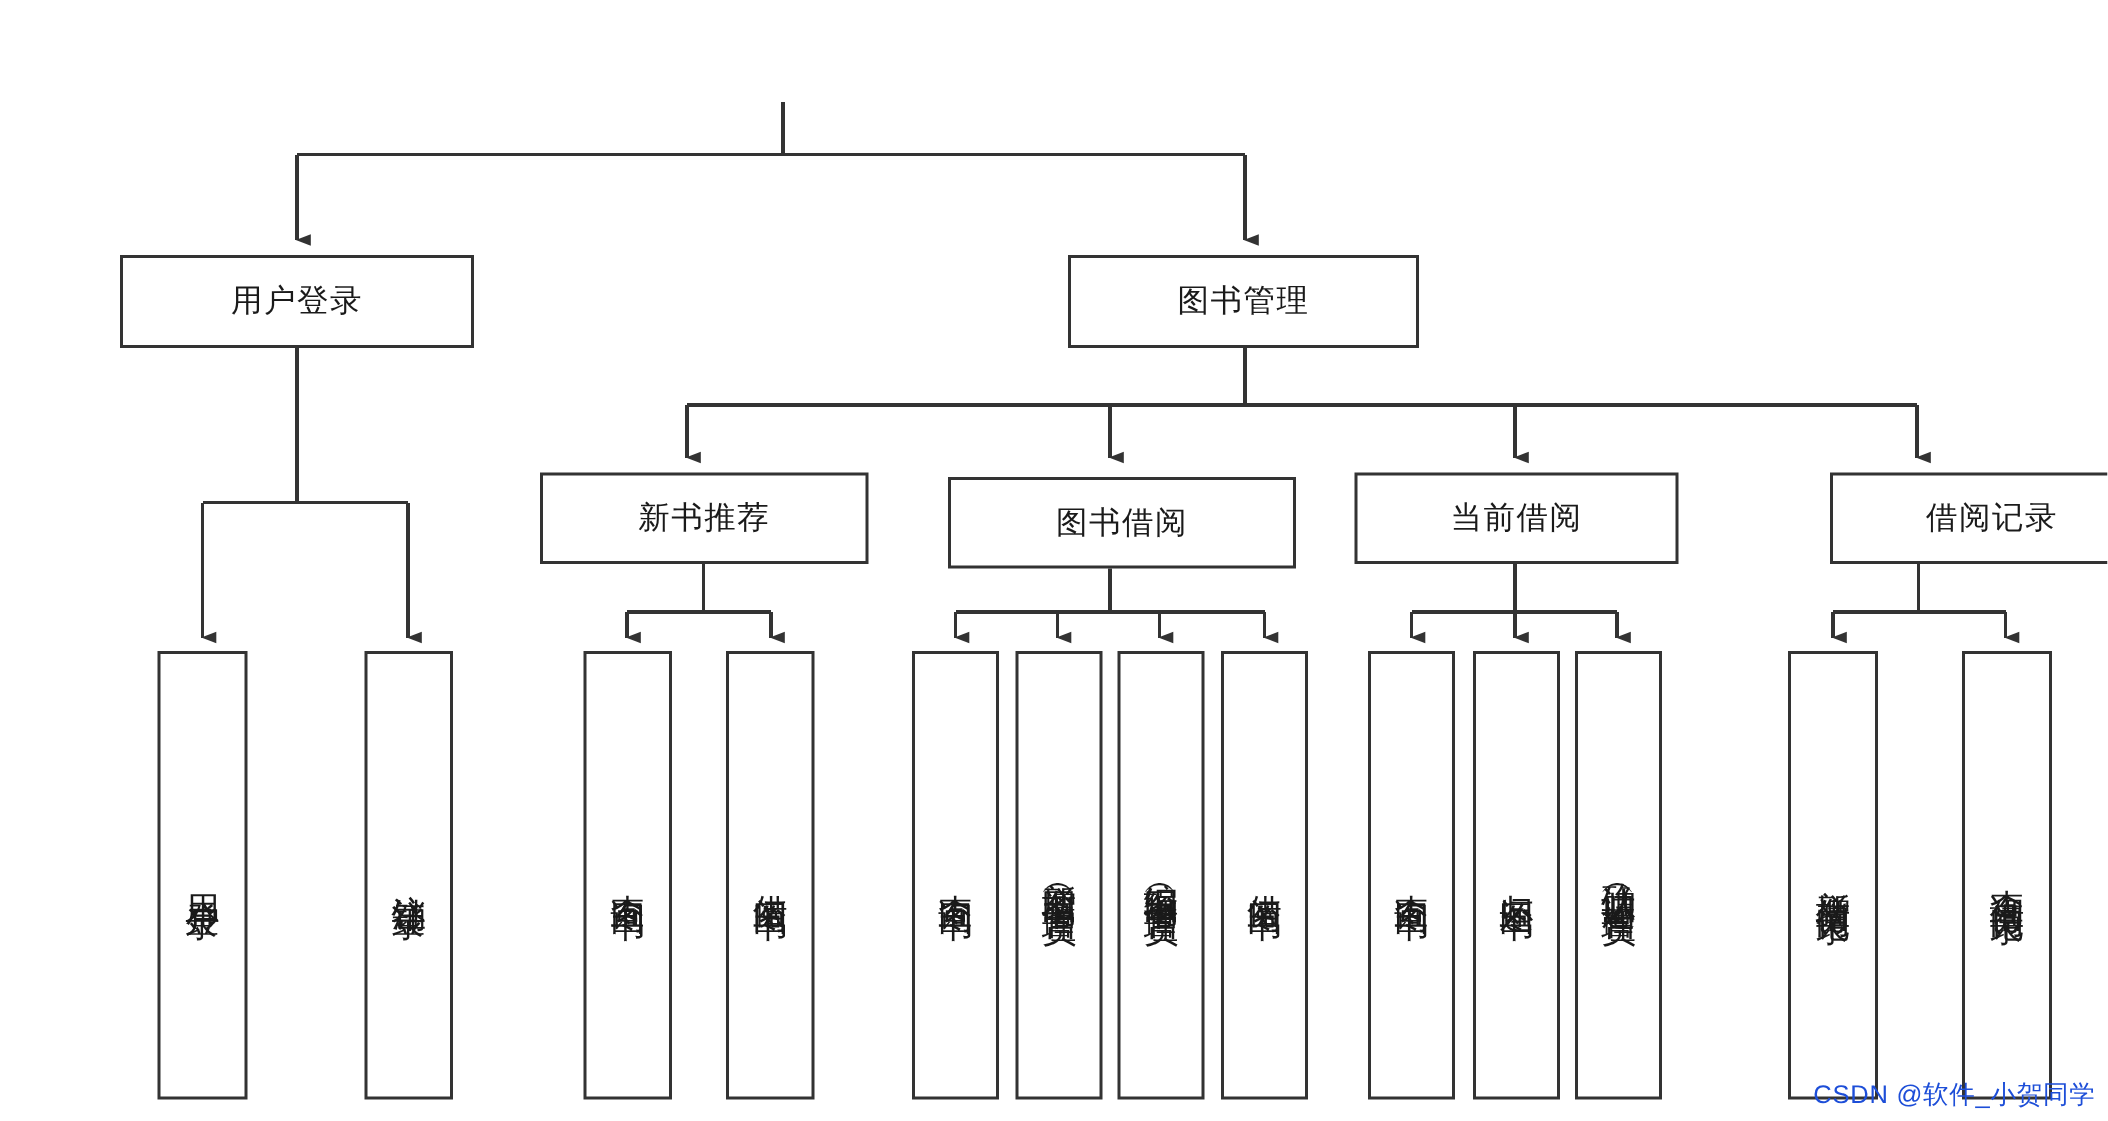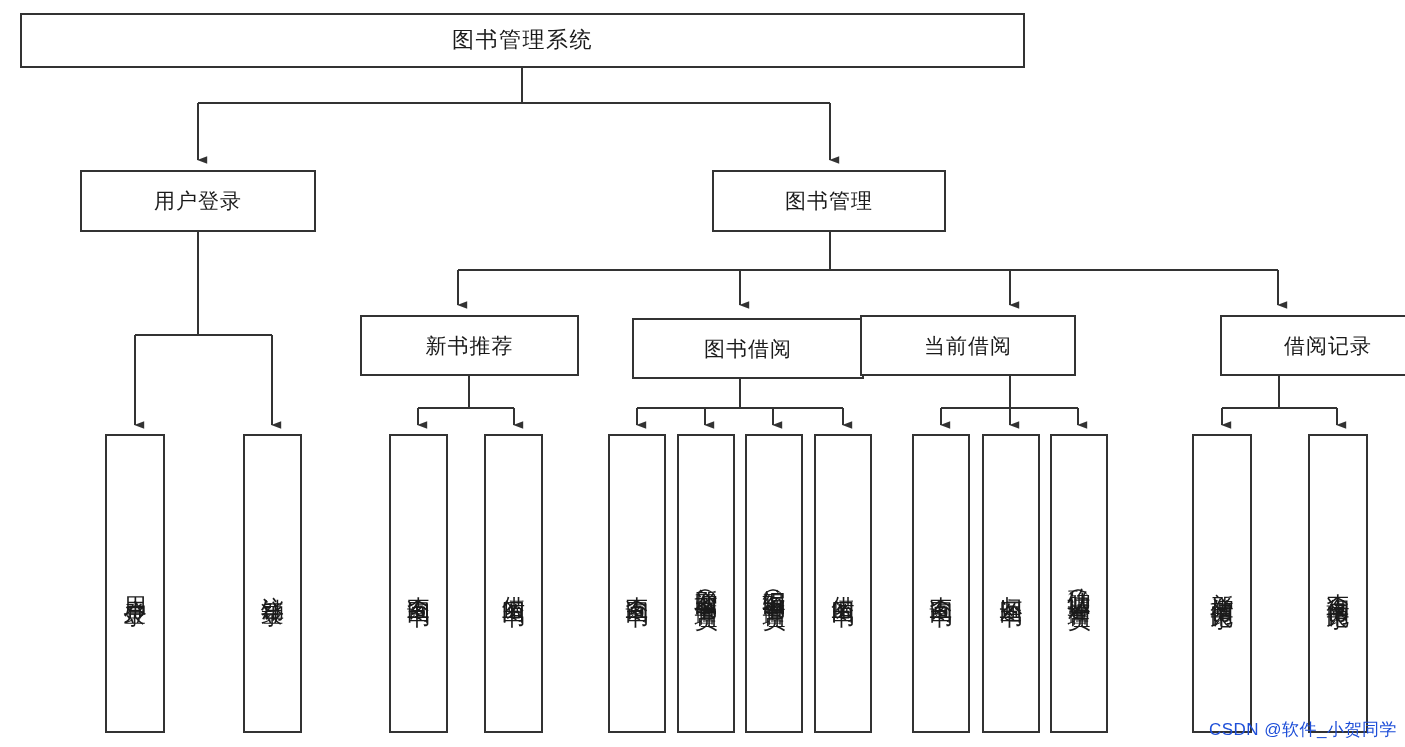--- a/index.html
+++ b/index.html
@@ -124,41 +124,38 @@
       <path d="M1010,408 L1010,425" marker-end="url(#arrowhead)"></path>
       <path d="M1078,408 L1078,425" marker-end="url(#arrowhead)"></path>
 
       <path d="M1279,376 L1279,408"></path>
       <path d="M1222,408 L1337,408"></path>
       <path d="M1222,408 L1222,425" marker-end="url(#arrowhead)"></path>
       <path d="M1337,408 L1337,425" marker-end="url(#arrowhead)"></path>
     </g>
   </svg>
 
-  <div class="node horiz root" style="left:20px; top:13px; width:1005px; height:55px;">
-    <span class="node-label">图书管理系统</span>
-  </div>
 
   <div class="node horiz" style="left:80px; top:170px; width:236px; height:62px;">
     <span class="node-label">用户登录</span>
   </div>
 
   <div class="node horiz" style="left:712px; top:170px; width:234px; height:62px;">
     <span class="node-label">图书管理</span>
   </div>
 
   <div class="node horiz" style="left:360px; top:315px; width:219px; height:61px;">
     <span class="node-label">新书推荐</span>
   </div>
 
   <div class="node horiz" style="left:632px; top:318px; width:232px; height:61px;">
     <span class="node-label">图书借阅</span>
   </div>
 
-  <div class="node horiz" style="left:860px; top:315px; width:216px; height:61px;">
+  <div class="node horiz" style="left:903px; top:315px; width:216px; height:61px;">
     <span class="node-label">当前借阅</span>
   </div>
 
   <div class="node horiz" style="left:1172px; top:315px; width:216px; height:61px;margin-left:48px;">
     <span class="node-label">借阅记录</span>
   </div>
 
   <div class="node vert" style="left:105px; top:434px; width:60px; height:299px;">
     <span class="node-label">用户登录</span>
   </div>

